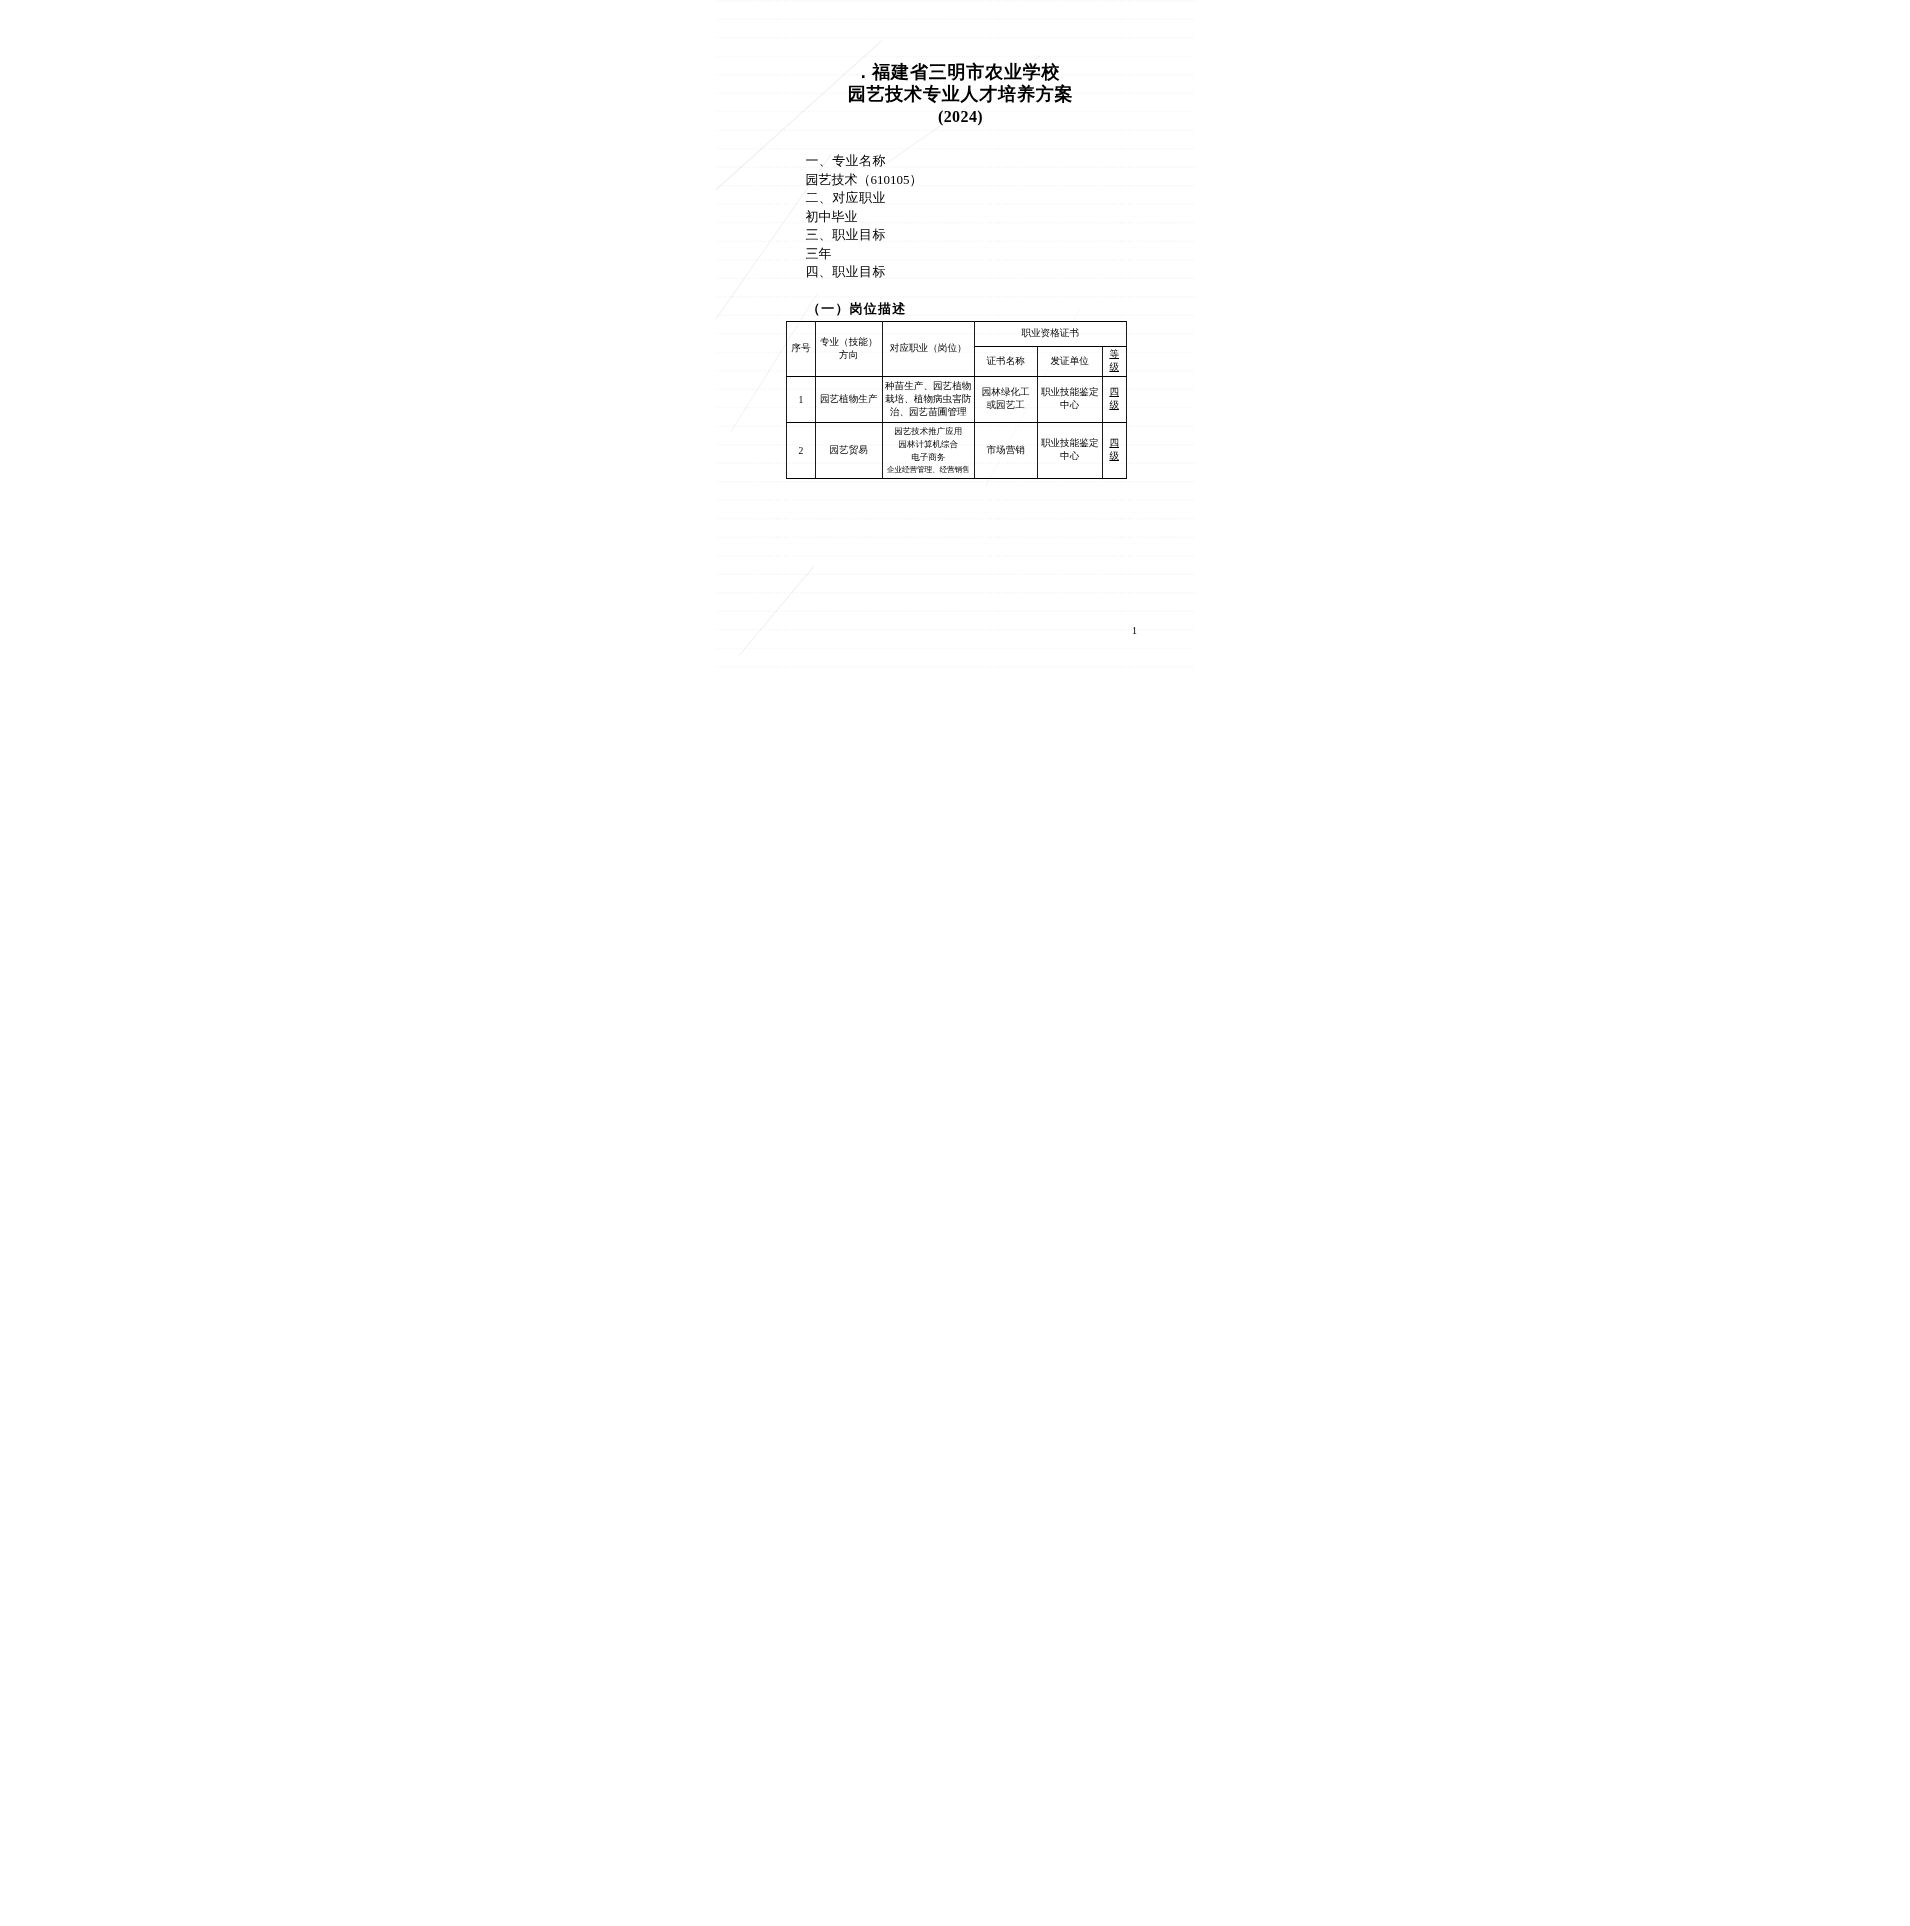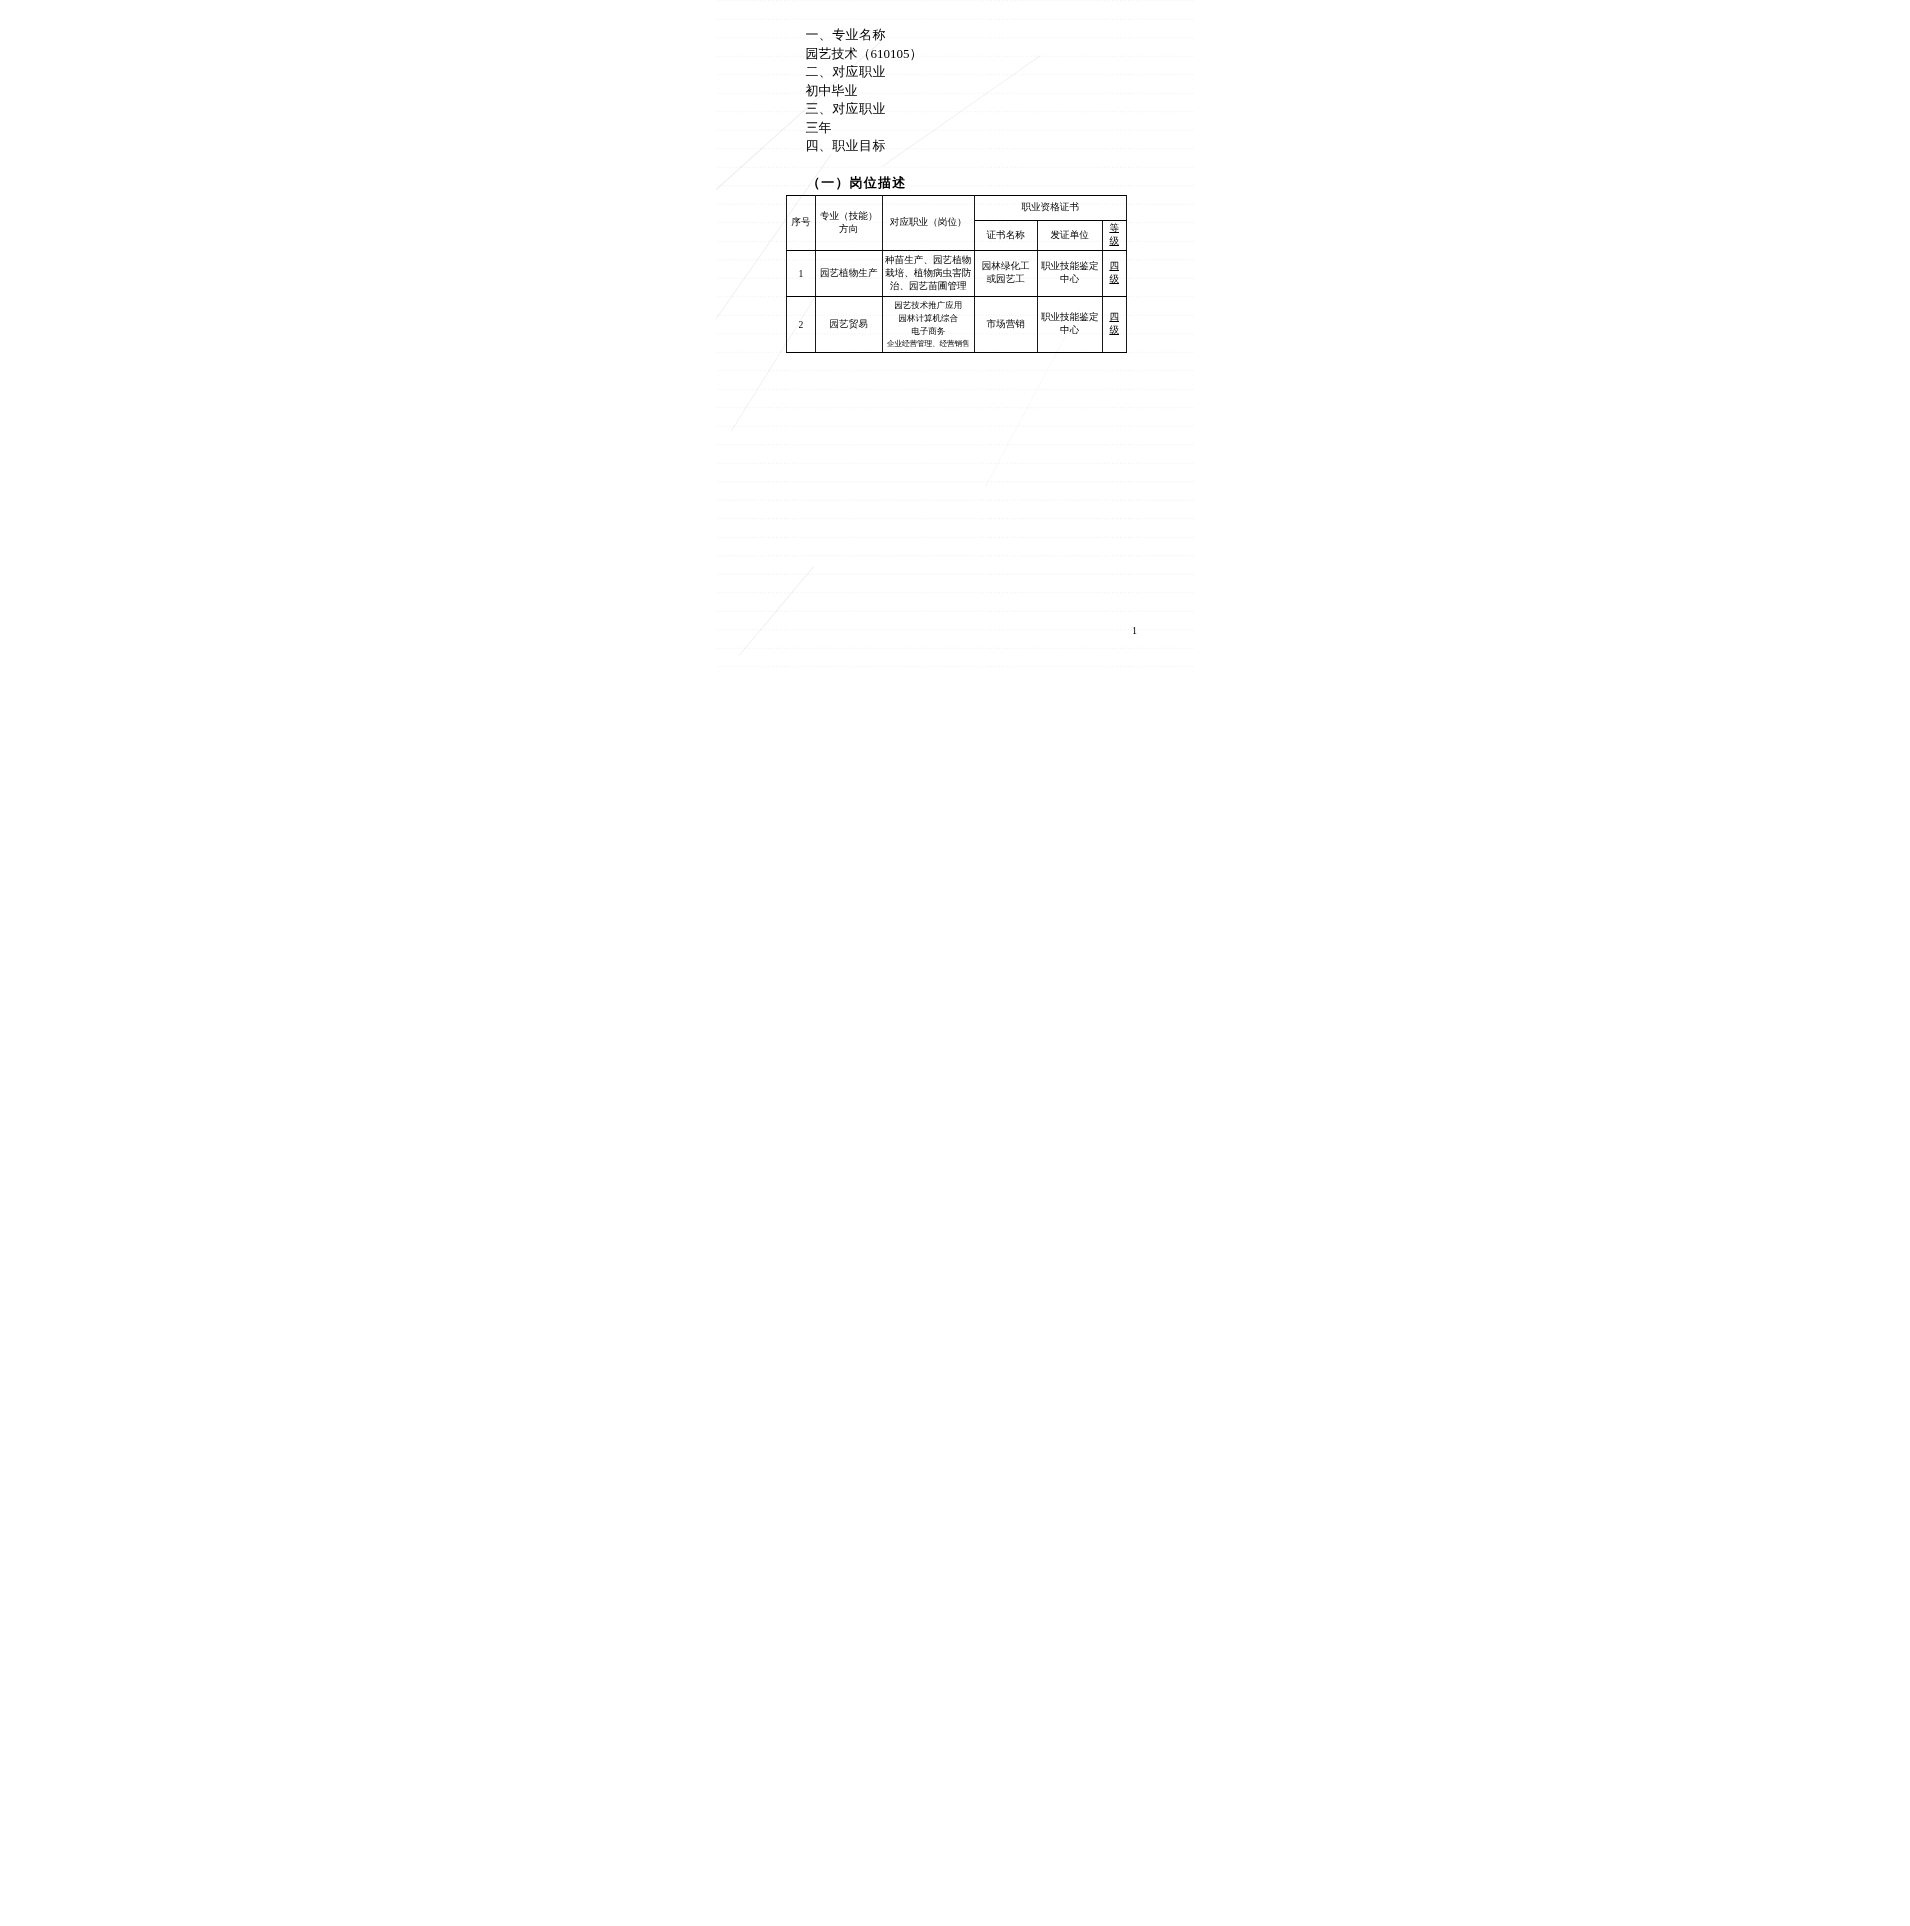--- a/index.html
+++ b/index.html
@@ -101,27 +101,32 @@
   <div class="texture"></div>
   <div class="streak s1"></div>
   <div class="streak s2"></div>
   <div class="streak s3"></div>
   <div class="streak s4"></div>
   <div class="streak s5"></div>
   <div class="streak s6"></div>
 
   <div class="content">
 
+    <div class="title-block">
+      <div class="title-main">. 福建省三明市农业学校</div>
+      <div class="title-main">园艺技术专业人才培养方案</div>
+      <div class="title-year">(2024)</div>
+    </div>
 
     <div class="secs">
       <div class="sec-line sec-heading">一、专业名称</div>
       <div class="sec-line sec-value">园艺技术（610105）</div>
       <div class="sec-line sec-heading">二、对应职业</div>
       <div class="sec-line sec-value">初中毕业</div>
-      <div class="sec-line sec-heading">三、对应职业</div>
+      <div class="sec-line sec-heading">三、职业目标</div>
       <div class="sec-line sec-value">三年</div>
       <div class="sec-line sec-heading">四、职业目标</div>
       <div class="sub-heading">（一）岗位描述</div>
     </div>
 
     <table class="positions">
       <colgroup>
         <col style="width:28.5px">
           <col style="width:67px">
           <col style="width:92px">

